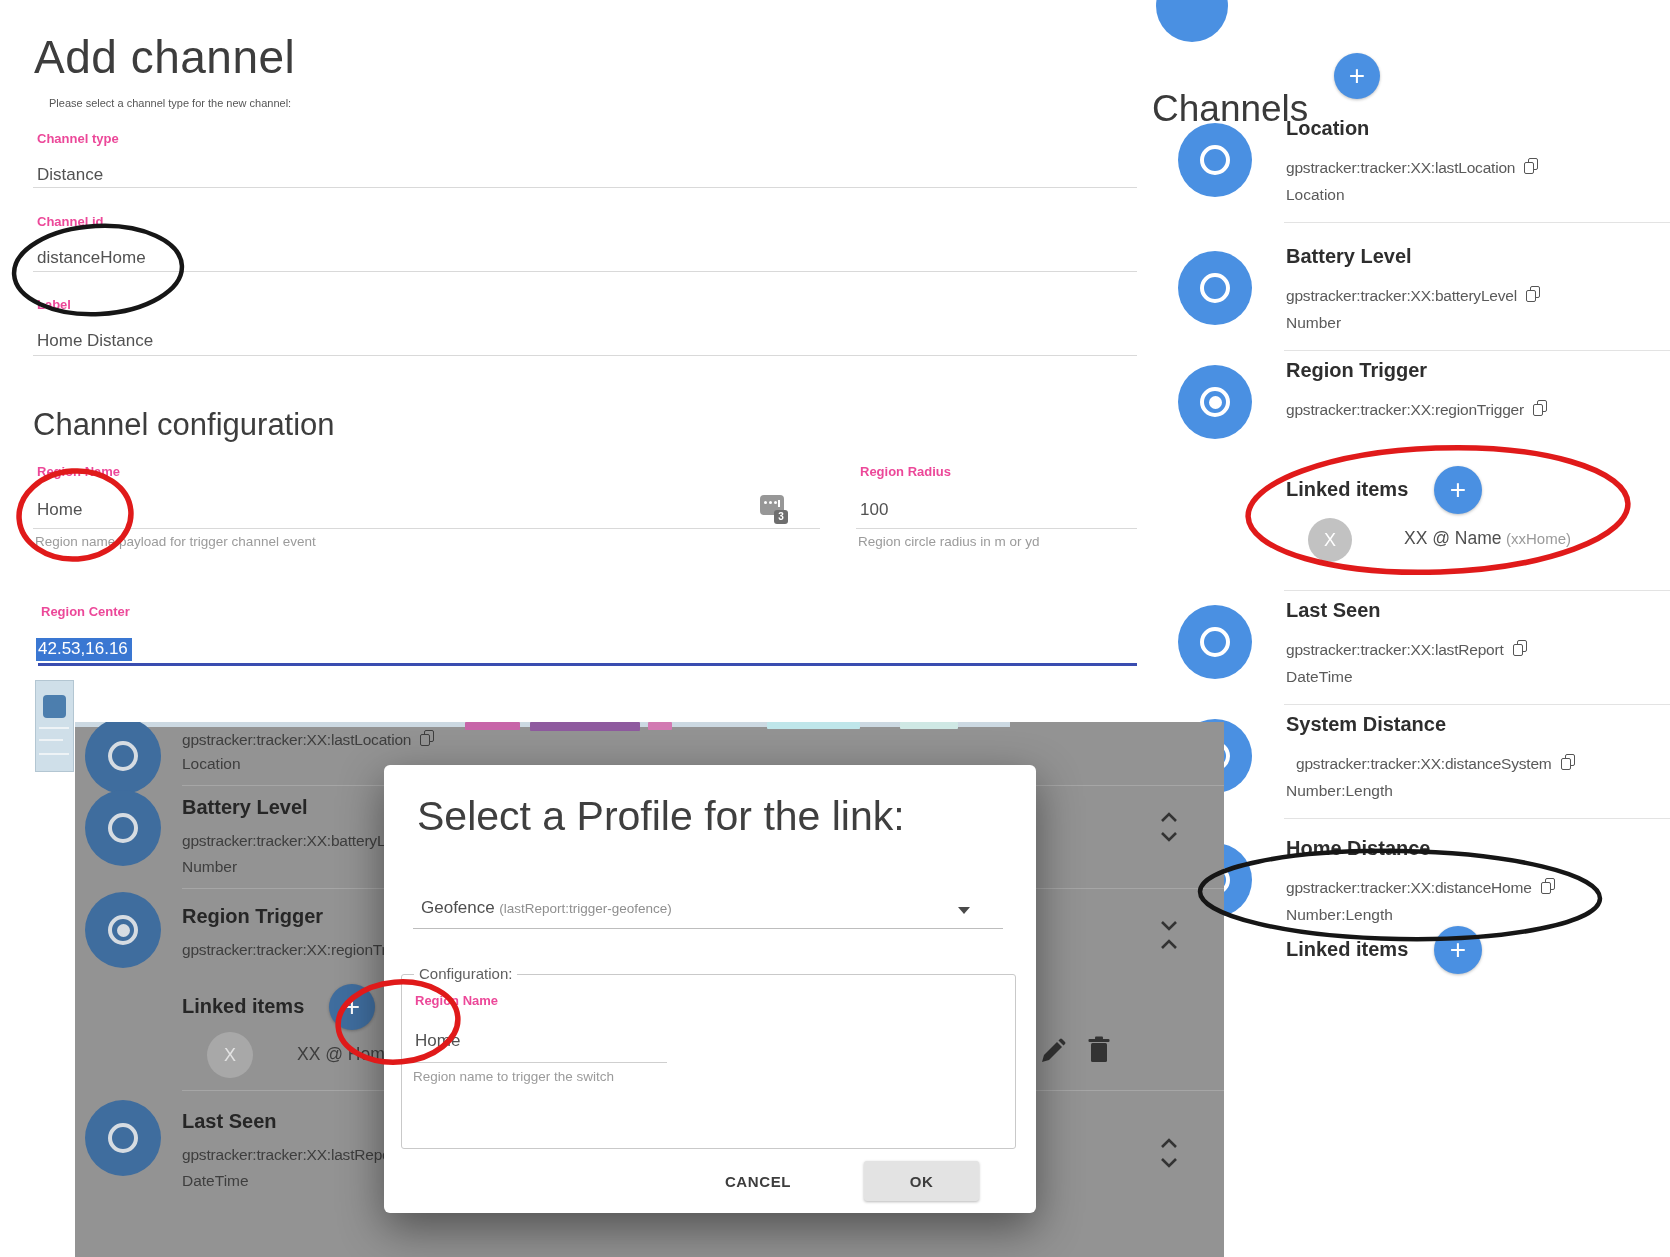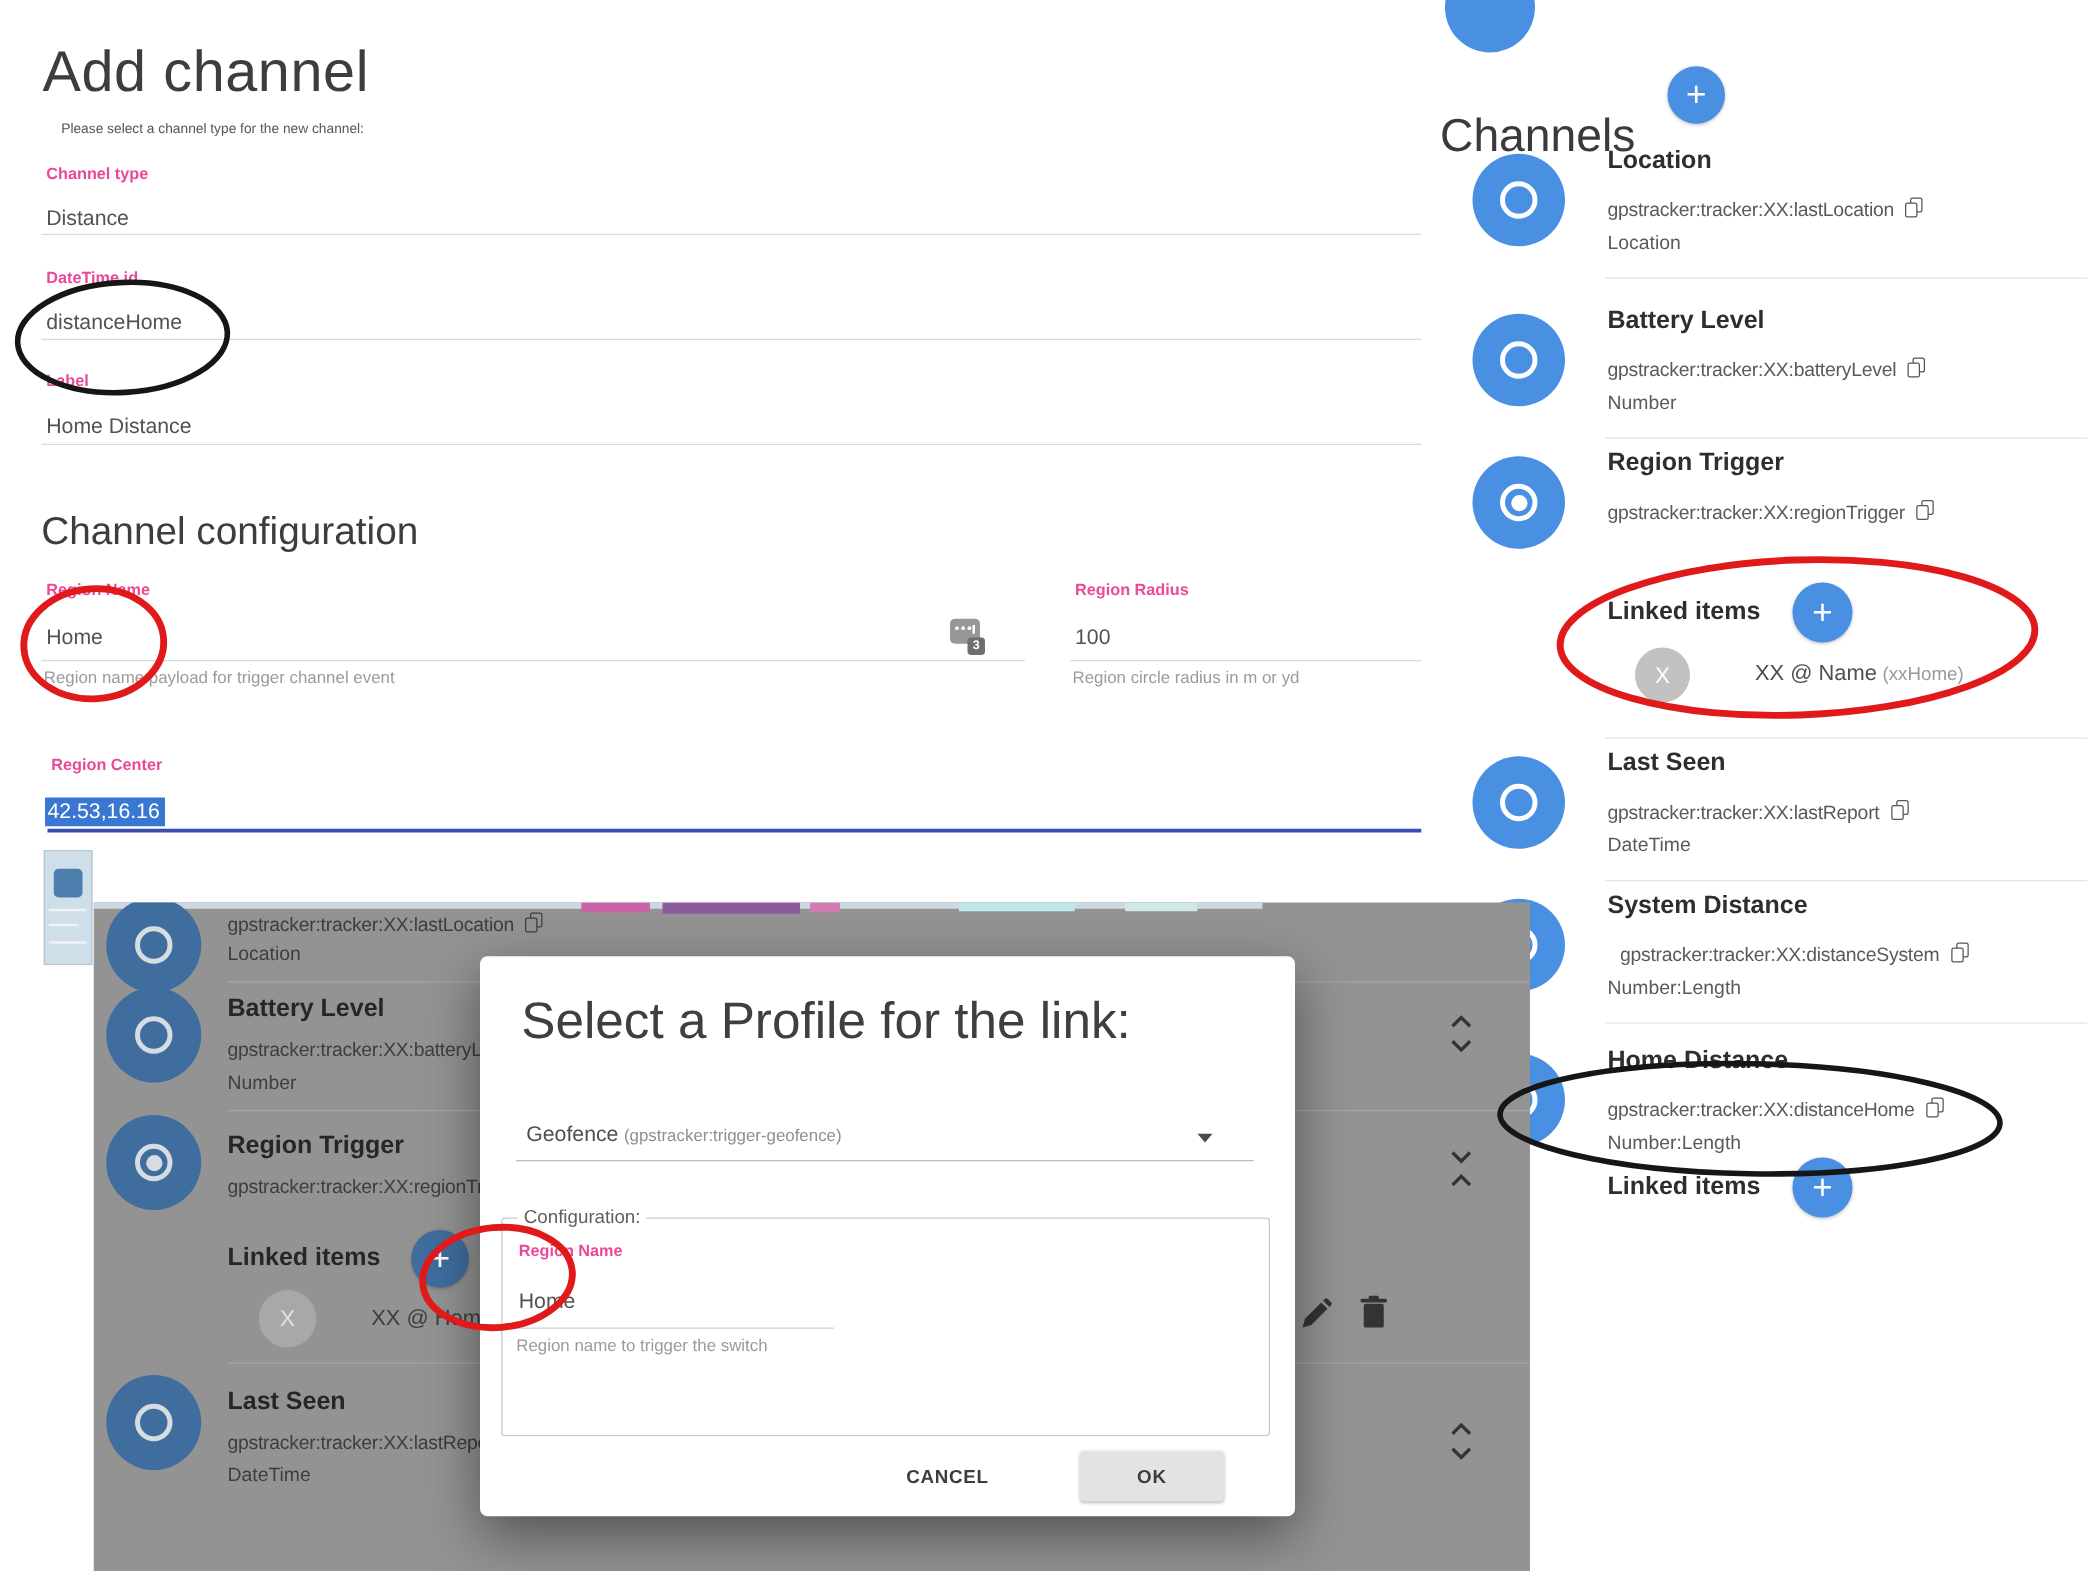--- a/index.html
+++ b/index.html
@@ -97,21 +97,21 @@
 
 <div id="stage">
 
   <div class="abs h1" style="left:34px; top:30px;">Add channel</div>
   <div class="abs subtitle" style="left:33px; top:97px;">Please select a channel type for the new channel:</div>
 
   <div class="abs flabel" style="left:37px; top:131px;">Channel type</div>
   <div class="abs fvalue" style="left:37px; top:165px;">Distance</div>
   <div class="abs uline" style="left:33px; top:187px; width:1104px;"></div>
 
-  <div class="abs flabel" style="left:37px; top:214px;">DateTime id</div>
+  <div class="abs flabel" style="left:37px; top:214px;">Channel id</div>
   <div class="abs fvalue" style="left:37px; top:248px;">distanceHome</div>
   <div class="abs uline" style="left:33px; top:271px; width:1104px;"></div>
 
   <div class="abs flabel" style="left:37px; top:297px;">Label</div>
   <div class="abs fvalue" style="left:37px; top:331px;">Home Distance</div>
   <div class="abs uline" style="left:33px; top:355px; width:1104px;"></div>
 
   <div class="abs h2" style="left:33px; top:407px;">Channel configuration</div>
 
   <div class="abs flabel" style="left:37px; top:464px;">Region Name</div>
@@ -291,21 +291,21 @@
           <polyline points="5,23 12,30 19,23" fill="none" stroke="#333" stroke-width="2.6"></polyline>
         </svg>
     </div>
   </div>
 
   <div id="modal" class="abs" style="left:352px; top:765px; width:652px; height:448px; z-index:10;margin-left:32px;">
     <div class="abs m-title" style="left:33px; top:28px;">Select a Profile for the link:</div>
 
     <div class="abs" style="left:37px; top:133px;">
       <span class="dd-value">Geofence</span>
-      <span class="dd-uid">(gpstracker:trigger-geofence)</span>
+      <span class="dd-uid">(lastReport:trigger-geofence)</span>
     </div>
     <div class="abs dd-arrow" style="left:574px; top:142px;"></div>
     <div class="abs uline" style="left:29px; top:163px; width:590px; background:#bdbdbd;"></div>
 
     <div class="abs fieldset" style="left:17px; top:209px; width:615px; height:175px;">
       <span class="legend">Configuration:</span>
     </div>
     <div class="abs flabel" style="left:31px; top:228px;">Region Name</div>
     <div class="abs fvalue" style="left:31px; top:266px;">Home</div>
     <div class="abs uline" style="left:29px; top:297px; width:254px; background:#cfcfcf;"></div>

